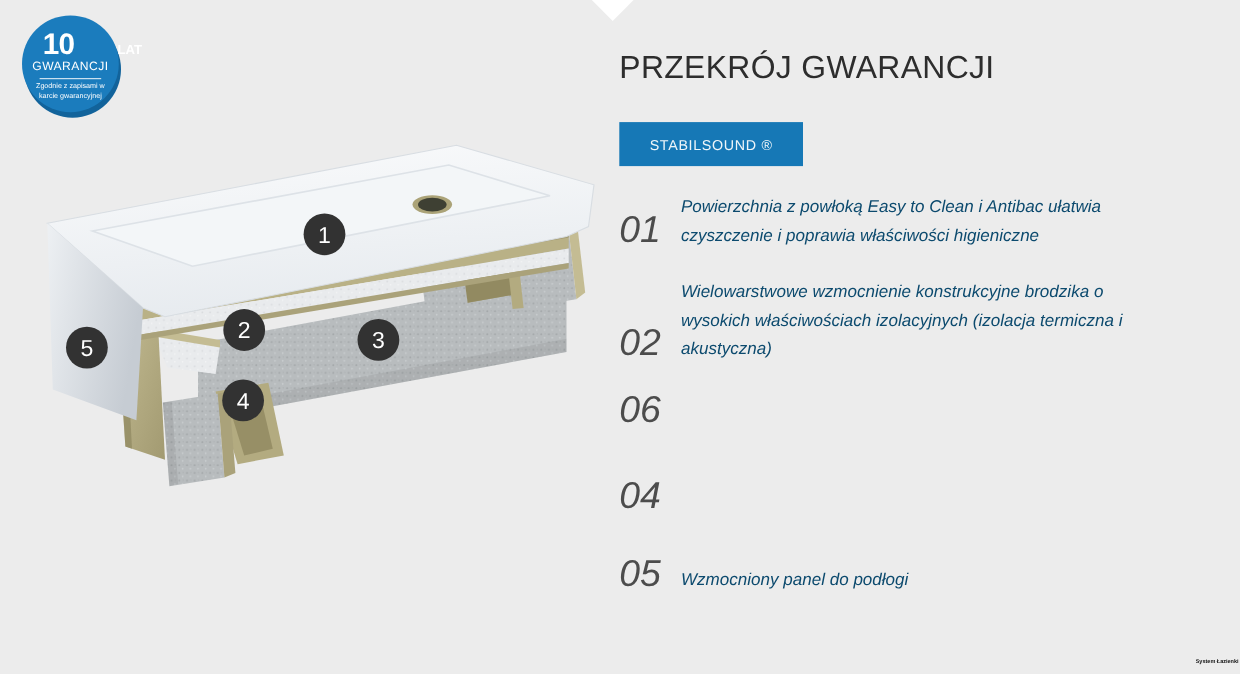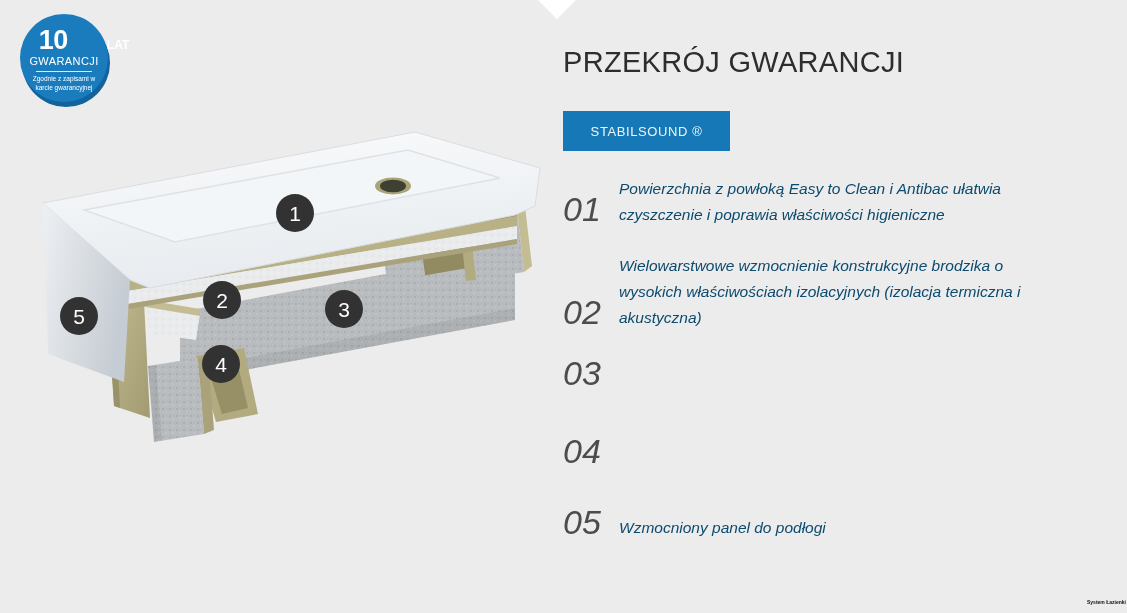--- a/index.html
+++ b/index.html
@@ -150,21 +150,21 @@
     <div class="f-text">Powierzchnia z powłoką Easy to Clean i Antibac ułatwia
 czyszczenie i poprawia właściwości higieniczne</div>
   </div>
   <div class="feature" style="top:253px">
     <div class="f-num">02</div>
     <div class="f-text">Wielowarstwowe wzmocnienie konstrukcyjne brodzika o
 wysokich właściwościach izolacyjnych (izolacja termiczna i
 akustyczna)</div>
   </div>
   <div class="feature" style="top:356px">
-    <div class="f-num">03</div>
+    <div class="f-num">06</div>
   </div>
   <div class="feature" style="top:434px">
     <div class="f-num">04</div>
   </div>
   <div class="feature" style="top:505px">
     <div class="f-num">05</div>
     <div class="f-text">Wzmocniony panel do podłogi</div>
   </div>
 
   <div class="watermark">System Łazienki</div>

